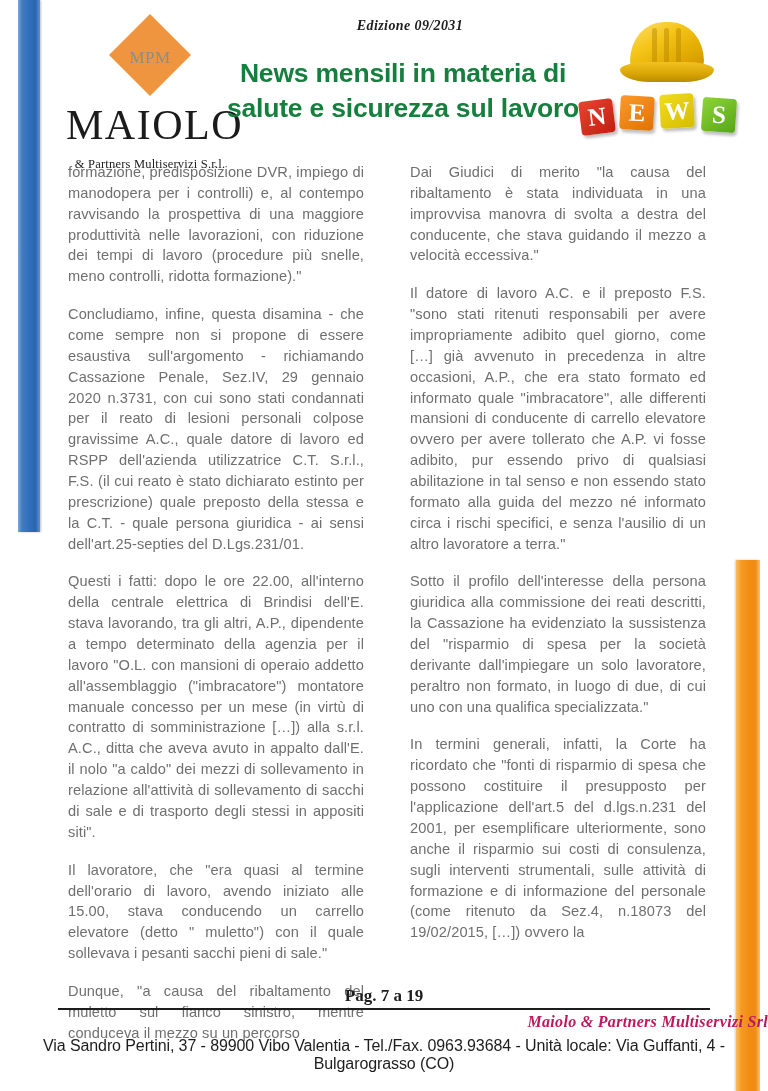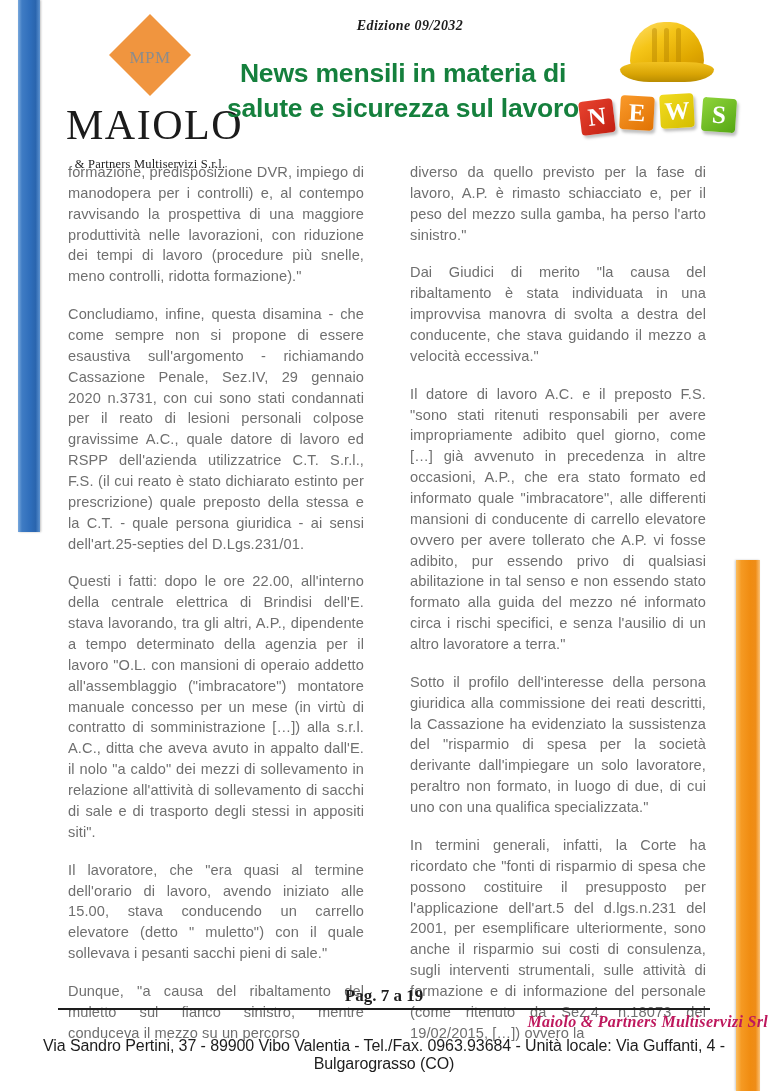--- a/index.html
+++ b/index.html
@@ -264,21 +264,21 @@
 
   <div class="logo-block">
     <div class="logo-diamond-wrap">
       <div class="logo-diamond"></div>
       <div class="logo-diamond-text">MPM</div>
     </div>
     <div class="logo-name">MAIOLO</div>
     <div class="logo-sub">&amp; Partners Multiservizi S.r.l.</div>
   </div>
 
-  <div class="edition">Edizione 09/2032</div>
+  <div class="edition">Edizione 09/2031</div>
 
   <div class="main-title">News mensili in materia di salute e sicurezza sul lavoro</div>
 
   <div class="news-art">
     <div class="helmet">
       <div class="dome"></div>
       <div class="ridge" style="left:34px;"></div>
       <div class="ridge" style="left:46px;"></div>
       <div class="ridge" style="left:58px;"></div>
       <div class="brim"></div>
@@ -294,21 +294,20 @@
 
 <div class="content">
   <div class="col col-left">
     <p>formazione, predisposizione DVR, impiego di manodopera per i controlli) e, al contempo ravvisando la prospettiva di una maggiore produttività nelle lavorazioni, con riduzione dei tempi di lavoro (procedure più snelle, meno controlli, ridotta formazione)."</p>
     <p>Concludiamo, infine, questa disamina - che come sempre non si propone di essere esaustiva sull'argomento - richiamando Cassazione Penale, Sez.IV, 29 gennaio 2020 n.3731, con cui sono stati condannati per il reato di lesioni personali colpose gravissime A.C., quale datore di lavoro ed RSPP dell'azienda utilizzatrice C.T. S.r.l., F.S. (il cui reato è stato dichiarato estinto per prescrizione) quale preposto della stessa e la C.T. - quale persona giuridica - ai sensi dell'art.25-septies del D.Lgs.231/01.</p>
     <p>Questi i fatti: dopo le ore 22.00, all'interno della centrale elettrica di Brindisi dell'E. stava lavorando, tra gli altri, A.P., dipendente a tempo determinato della agenzia per il lavoro "O.L. con mansioni di operaio addetto all'assemblaggio ("imbracatore") montatore manuale concesso per un mese (in virtù di contratto di somministrazione […]) alla s.r.l. A.C., ditta che aveva avuto in appalto dall'E. il nolo "a caldo" dei mezzi di sollevamento in relazione all'attività di sollevamento di sacchi di sale e di trasporto degli stessi in appositi siti".</p>
     <p>Il lavoratore, che "era quasi al termine dell'orario di lavoro, avendo iniziato alle 15.00, stava conducendo un carrello elevatore (detto " muletto") con il quale sollevava i pesanti sacchi pieni di sale."</p>
     <p>Dunque, "a causa del ribaltamento del muletto sul fianco sinistro, mentre conduceva il mezzo su un percorso</p>
   </div>
   <div class="col col-right">
-    <p>diverso da quello previsto per la fase di lavoro, A.P. è rimasto schiacciato e, per il peso del mezzo sulla gamba, ha perso l'arto sinistro."</p>
     <p>Dai Giudici di merito "la causa del ribaltamento è stata individuata in una improvvisa manovra di svolta a destra del conducente, che stava guidando il mezzo a velocità eccessiva."</p>
     <p>Il datore di lavoro A.C. e il preposto F.S. "sono stati ritenuti responsabili per avere impropriamente adibito quel giorno, come […] già avvenuto in precedenza in altre occasioni, A.P., che era stato formato ed informato quale "imbracatore", alle differenti mansioni di conducente di carrello elevatore ovvero per avere tollerato che A.P. vi fosse adibito, pur essendo privo di qualsiasi abilitazione in tal senso e non essendo stato formato alla guida del mezzo né informato circa i rischi specifici, e senza l'ausilio di un altro lavoratore a terra."</p>
     <p>Sotto il profilo dell'interesse della persona giuridica alla commissione dei reati descritti, la Cassazione ha evidenziato la sussistenza del "risparmio di spesa per la società derivante dall'impiegare un solo lavoratore, peraltro non formato, in luogo di due, di cui uno con una qualifica specializzata."</p>
     <p>In termini generali, infatti, la Corte ha ricordato che "fonti di risparmio di spesa che possono costituire il presupposto per l'applicazione dell'art.5 del d.lgs.n.231 del 2001, per esemplificare ulteriormente, sono anche il risparmio sui costi di consulenza, sugli interventi strumentali, sulle attività di formazione e di informazione del personale (come ritenuto da Sez.4, n.18073 del 19/02/2015, […]) ovvero la</p>
   </div>
 </div>
 
 <div class="footer">
   <div class="page-num">Pag. 7 a 19</div>
   <div class="footer-rule"></div>

